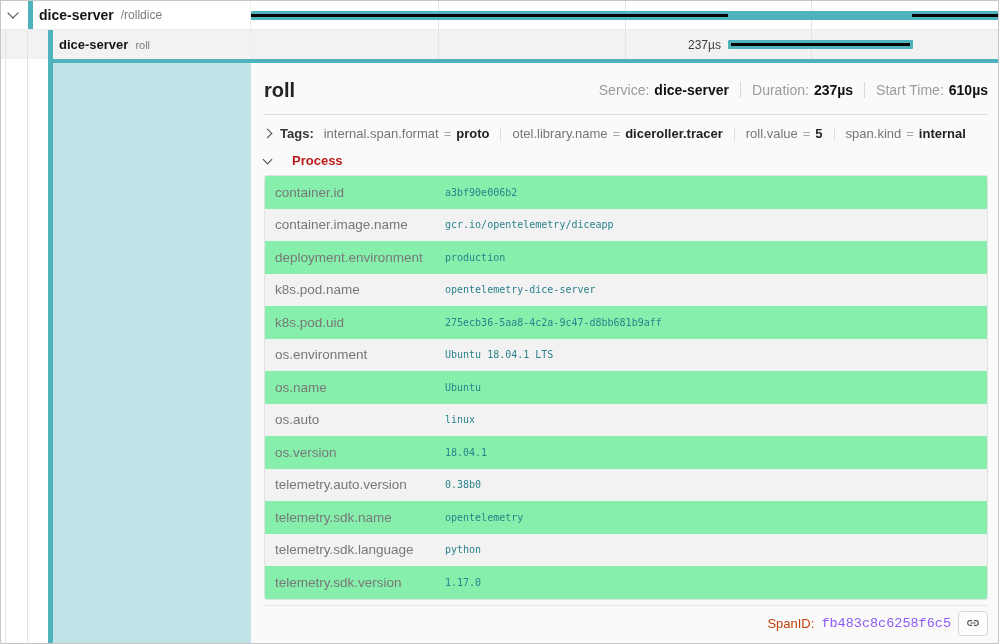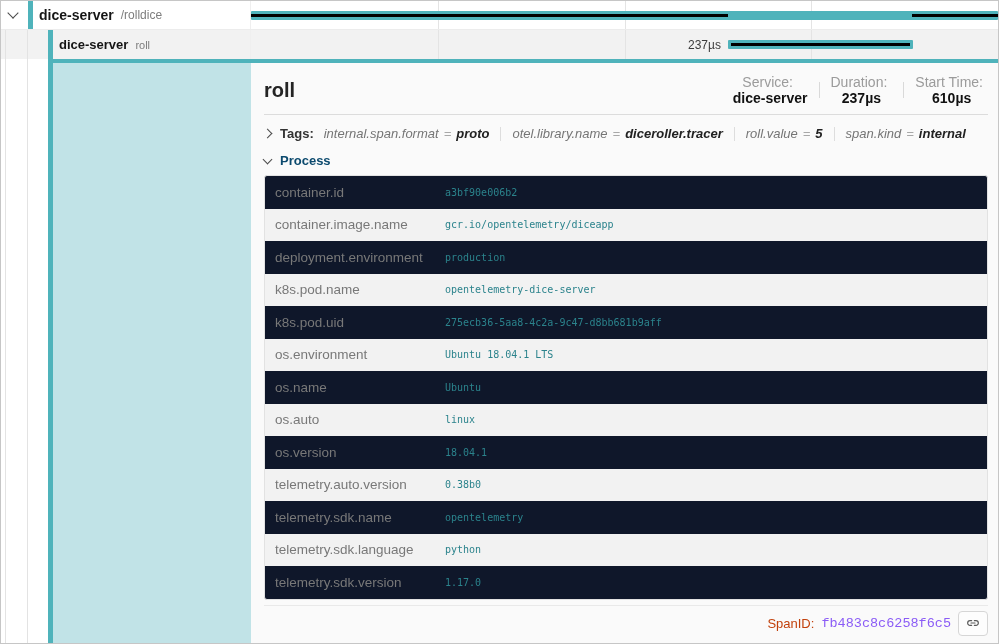--- a/index.html
+++ b/index.html
@@ -43,38 +43,38 @@
   .lower{position:absolute;top:58px;left:0;right:0;bottom:0;background:#fff;}
   .accent-strip{position:absolute;left:52px;right:0;top:0;height:4px;background:var(--accent);}
   .gutter{position:absolute;left:0;top:0;bottom:0;width:250px;}
   .gutter .light-fill{position:absolute;left:52px;right:0;top:4px;bottom:0;background:var(--accent-light);}
 
   
   .panel{position:absolute;left:250px;right:0;top:4px;bottom:0;background:#fafafa;padding:0 10px 0 13px;}
   .panel-header{display:flex;align-items:center;justify-content:space-between;margin-top:13px;height:28px;}
   .panel-title{font-size:20px;font-weight:600;color:#242424;}
   .stats{display:flex;align-items:center;font-size:14px;}
-  .stat{display:flex;align-items:center;white-space:nowrap;flex-direction:column;}
+  .stat{display:flex;align-items:center;white-space:nowrap;}
   .stat-label{color:#9b9b9b;margin-right:5px;}
   .stat-value{color:#111;font-weight:700;}
   .stat-div{width:1px;height:16px;background:#d9d9d9;margin:0 11px;}
   .h-divider{height:1px;background:#dcdcdc;margin-top:10px;}
 
   .tags-row{display:flex;align-items:center;padding:11px 0 9px;font-size:13px;cursor:pointer;}
   .tags-head{font-weight:700;color:#333;margin:0 10px 0 9px;}
-  .tag-item{display:flex;align-items:flex-start;white-space:nowrap;font-style:italic;}
+  .tag-item{display:flex;align-items:flex-start;white-space:nowrap;}
   .tag-key{color:#757575;}
   .tag-eq{color:#a8a8a8;margin:0 5px;}
   .tag-val{color:#222;font-weight:700;}
   .tag-div{width:1px;height:14px;background:#dddddd;margin:0 11px;}
 
   .proc-head{display:flex;align-items:center;margin:3px 0 7px;font-size:13px;cursor:pointer;}
-  .proc-head-label{font-weight:700;color:#0c4a6e;margin-left:9px;}
-
-  .proc-table{border:1px solid #e2e2e2;border-radius:3px;overflow:hidden;background:#0f172a;}
+  .proc-head-label{font-weight:700;color:#b91c1c;margin-left:21px;}
+
+  .proc-table{border:1px solid #e2e2e2;border-radius:3px;overflow:hidden;background:#86efac;}
   .proc-row{display:flex;align-items:center;height:32.5px;padding-left:10px;}
   .proc-row:nth-child(even){background:#f2f2f2;}
   .proc-key{width:170px;flex:none;font-size:13.5px;color:#787878;}
   .proc-val{font-family:"DejaVu Sans Mono",monospace;font-size:10px;color:#2b838c;}
 
   .panel-footer{display:flex;align-items:center;justify-content:flex-end;border-top:1px solid #e9e9e9;margin-top:5px;padding-top:5px;gap:7px;}
   .spanid-label{color:#c2410c;font-size:13px;}
   .spanid-value{color:#8b5cf6;font-size:13.5px;font-family:Liberation Mono, monospace;}
   .link-btn{width:30px;height:25px;border:1px solid #d6d6d6;border-radius:4px;background:#fdfdfd;display:flex;align-items:center;justify-content:center;cursor:pointer;}
 </style>

